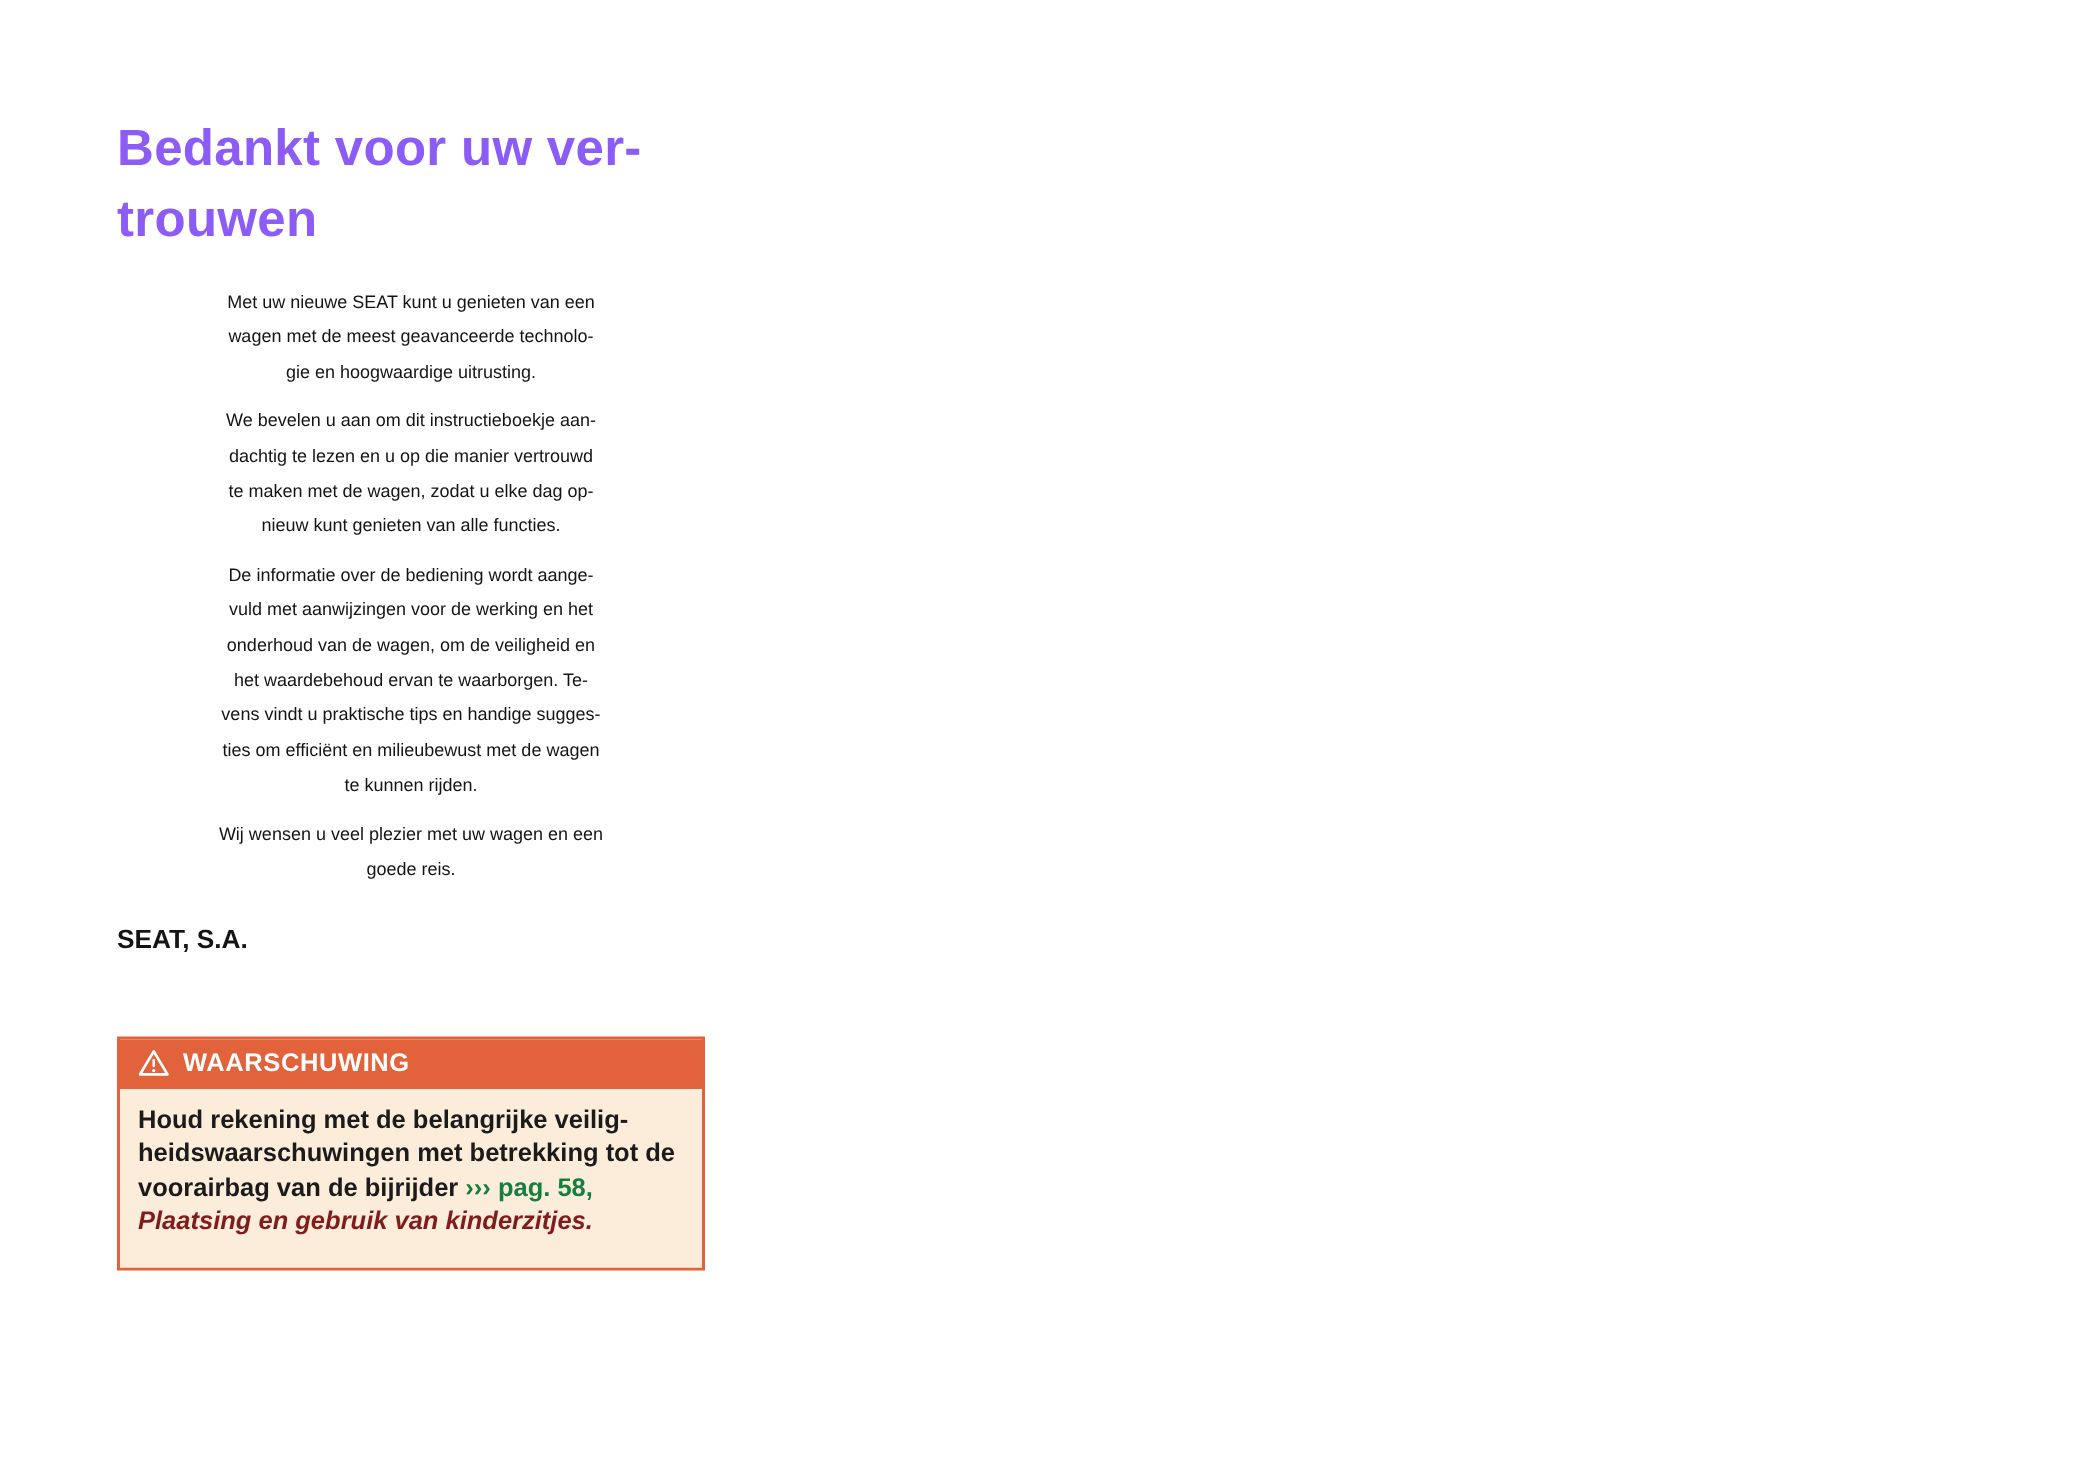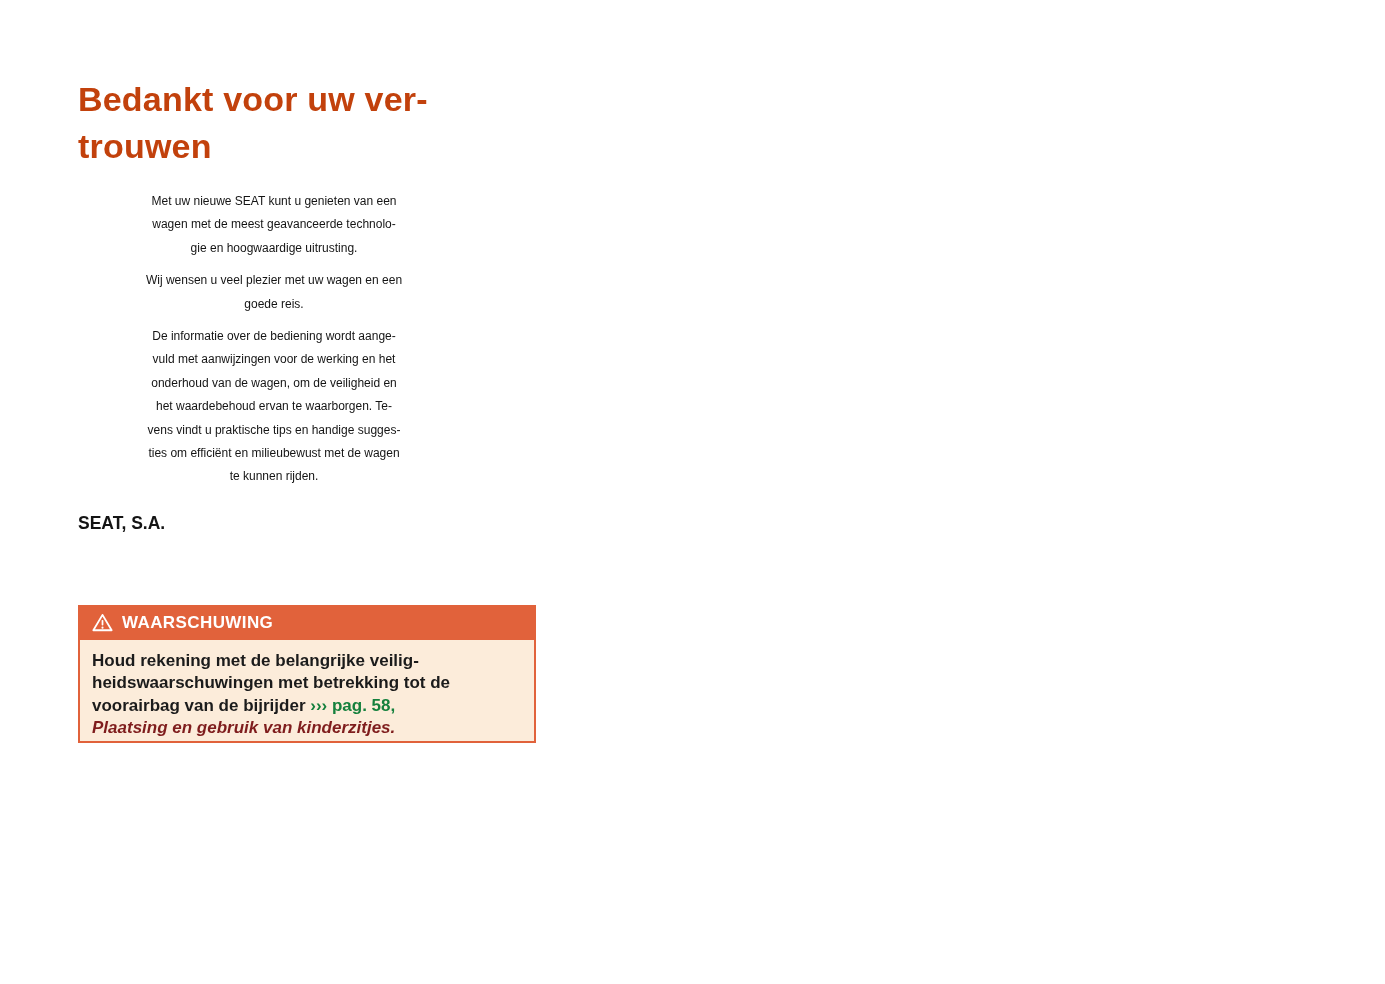--- a/index.html
+++ b/index.html
@@ -14,59 +14,59 @@
   .page { position:absolute; inset:0; background:#ffffff; }
   .column {
     position:absolute;
     left:78px; top:76px;
     width:392px;
   }
   .doc-title {
     font-size:34px;
     line-height:47px;
     font-weight:bold;
-    color:#c2410c;
+    color:#8b5cf6;
     white-space:pre-line;
     letter-spacing:0.2px;
     margin-bottom:20px;
   }
   .para {
     font-size:12px;
     line-height:23.4px;
     color:#141414;
     white-space:pre-line;
     margin-bottom:9px;
     text-align:center;
   }
   .signature {
     margin-top:24px;
     font-size:17.5px;
     font-weight:bold;
     color:#141414;
   }
   .warning-box {
-    margin-top:71px;
+    margin-top:54px;
     border:2px solid #e1623b;
-    width:458px;
+    width:392px;
   }
   .warning-header {
     background:#e1623b;
     color:#ffffff;
     display:flex;
     align-items:center;
     gap:9px;
     padding:6px 12px 7px;
     font-size:17px;
     font-weight:bold;
     letter-spacing:0.4px;
   }
   .warning-header .tri { flex:0 0 auto; display:block; }
   .warning-body {
     background:#fcecda;
-    padding:10px 12px 1px;
+    padding:10px 12px 19px;
     font-size:17px;
     font-weight:bold;
     line-height:22.5px;
     color:#1b1b1b;
     white-space:pre-line;
   }
   .page-ref {
     color:#15803d;
     font-weight:bold;
     text-decoration:none;
@@ -84,31 +84,35 @@
 <div class="page">
   <div class="column">
 
     <h1 class="doc-title">Bedankt voor uw ver-
 trouwen</h1>
 
     <p class="para">Met uw nieuwe SEAT kunt u genieten van een
 wagen met de meest geavanceerde technolo-
 gie en hoogwaardige uitrusting.</p>
 
-
-    <p class="para">Wij wensen u veel plezier met uw wagen en een
-goede reis.</p>
+    <p class="para">We bevelen u aan om dit instructieboekje aan-
+dachtig te lezen en u op die manier vertrouwd
+te maken met de wagen, zodat u elke dag op-
+nieuw kunt genieten van alle functies.</p>
 
     <p class="para">De informatie over de bediening wordt aange-
 vuld met aanwijzingen voor de werking en het
 onderhoud van de wagen, om de veiligheid en
 het waardebehoud ervan te waarborgen. Te-
 vens vindt u praktische tips en handige sugges-
 ties om efficiënt en milieubewust met de wagen
 te kunnen rijden.</p>
+
+    <p class="para">Wij wensen u veel plezier met uw wagen en een
+goede reis.</p>
 
     <div class="signature">SEAT, S.A.</div>
 
     <div class="warning-box">
       <div class="warning-header">
         <svg class="tri" width="21" height="19" viewBox="0 0 24 22" aria-hidden="true">
           <path d="M12 2.2 L22.6 20 H1.4 Z" fill="none" stroke="#ffffff" stroke-width="2.1" stroke-linejoin="round"></path>
           <rect x="11" y="8.2" width="2" height="6.2" rx="0.8" fill="#ffffff"></rect>
           <circle cx="12" cy="17" r="1.25" fill="#ffffff"></circle>
         </svg>

